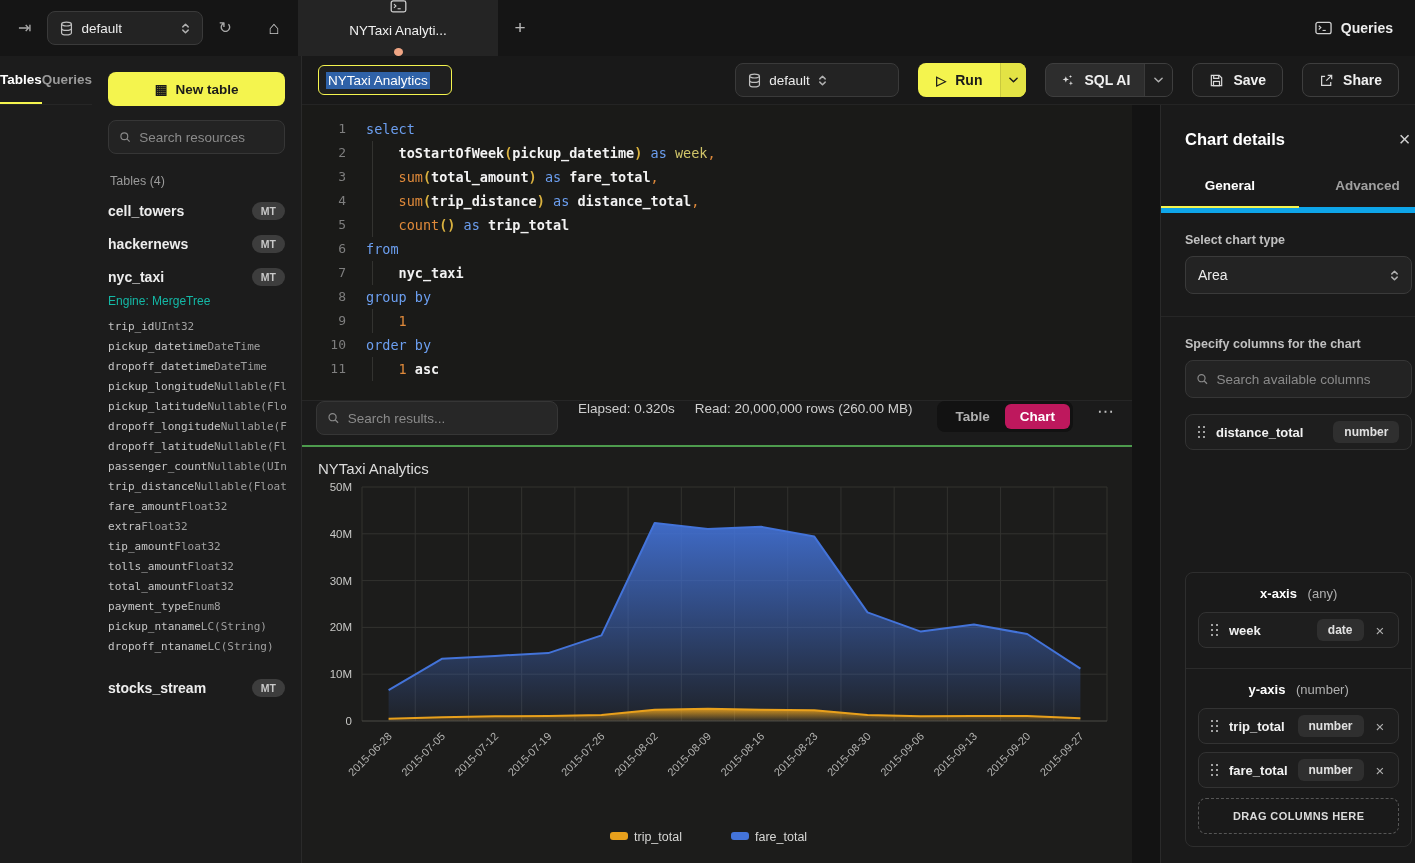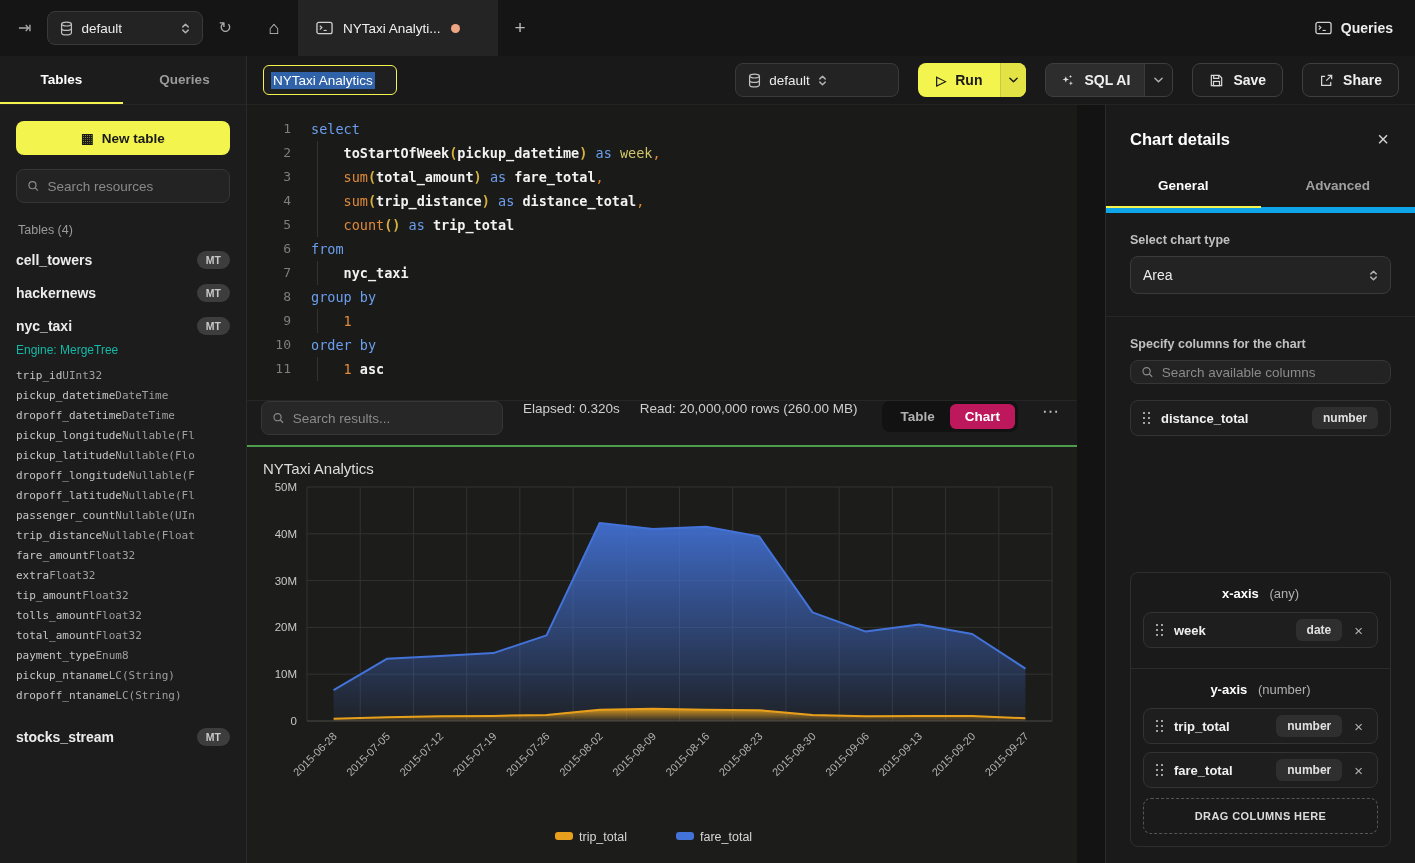--- a/index.html
+++ b/index.html
@@ -11,34 +11,34 @@
   .topbar { height:56px; background:#151515; display:flex; align-items:stretch; flex:none; }
   .topbar-left { width:250px; flex:none; display:flex; align-items:center; gap:10px; padding:0 12px; }
   .icon-btn { color:#a8a8a8; font-size:16px; cursor:pointer; padding:4px 6px; border-radius:6px; line-height:1; }
   .select { display:flex; align-items:center; gap:8px; background:#232323; border:1px solid #3a3a3a;
     border-radius:8px; height:34px; padding:0 12px; color:#ececec; font-size:13.5px; cursor:pointer; }
   .db-select { flex:1; }
   .db-select .val { flex:1; text-align:left; }
   .tabstrip { display:flex; align-items:stretch; }
   .home-btn { width:48px; display:flex; align-items:center; justify-content:center; color:#c8c8c8;
     font-size:18px; cursor:pointer; background:transparent; border:none; }
-  .tab { display:flex; align-items:center; gap:10px; padding:0 18px; background:#242424; cursor:pointer; min-width:200px; }
+  .tab { display:flex; align-items:center; gap:10px; padding:0 18px; background:#242424; cursor:pointer; min-width:200px;flex-direction:column; }
   .tab .tab-title { font-size:13.5px; color:#f0f0f0; }
   .dot { width:9px; height:9px; border-radius:50%; background:var(--unsaved-dot,#efa584); }
   .plus-btn { width:44px; background:transparent; border:none; color:#b8b8b8; font-size:19px; cursor:pointer; }
   .topbar-right { margin-left:auto; display:flex; align-items:center; padding-right:22px; }
   .queries-btn { display:flex; align-items:center; gap:9px; background:transparent; border:none; color:#ececec;
     font-size:14px; font-weight:600; cursor:pointer; }
   .term-svg { width:17px; height:14px; stroke:#cfcfcf; }
 
   
   .content { flex:1; display:flex; min-height:0; }
 
   
-  .sidebar { width:247px; flex:none; background:#1c1c1c; border-right:1px solid #2a2a2a; display:flex; flex-direction:column; }
+  .sidebar { width:302px; flex:none; background:#1c1c1c; border-right:1px solid #2a2a2a; display:flex; flex-direction:row; }
   .side-tabs { height:49px; flex:none; display:flex; border-bottom:1px solid #262626; }
   .side-tab { flex:1; display:flex; align-items:center; justify-content:center; font-size:13.5px; color:#9a9a9a;
     cursor:pointer; border-bottom:2px solid transparent; font-weight:600; }
   .side-tab.active { color:#fff; border-bottom-color:var(--accent-yellow,#f4f44e); }
   .side-body { padding:16px 16px 0 16px; overflow:hidden; }
   .new-table-btn { width:100%; height:34px; background:var(--accent-yellow,#f4f44e); color:#1a1a1a; border:none;
     border-radius:8px; font-size:13.5px; font-weight:700; display:flex; align-items:center; justify-content:center;
     gap:8px; cursor:pointer; font-family:inherit; }
   .search-box { display:flex; align-items:center; gap:8px; background:#232323; border:1px solid #363636;
     border-radius:8px; height:34px; padding:0 10px; margin-top:14px; }
@@ -119,21 +119,21 @@
   .panel-title { font-size:16.5px; font-weight:700; color:#fff; }
   .close { color:#d0d0d0; font-size:20px; cursor:pointer; line-height:1; }
   .panel-tabs { display:flex; border-bottom:6px solid #0ea5e9; flex:none; }
   .panel-tab { flex:1; text-align:center; padding:11px 0 13px; font-size:13.5px; color:#a0a0a0; cursor:pointer;
     border-bottom:2px solid transparent; font-weight:600; margin-bottom:-1px; }
   .panel-tab.active { color:#fff; border-bottom-color:var(--accent-yellow,#f4f44e); }
   .panel-body { flex:1; display:flex; flex-direction:column; padding:20px 24px 16px; min-height:0; }
   .field-label { color:#c0c0c0; font-size:12.5px; font-weight:600; margin-bottom:9px; }
   .chart-type-select { width:100%; height:38px; justify-content:space-between; font-size:14px; background:#232323; }
   .panel-divider { border-top:1px solid #262626; margin:22px -24px 20px; }
-  .panel-body .search-box { margin-top:0; height:24px; margin-bottom:16px; }
+  .panel-body .search-box { margin-top:0; height:38px; margin-bottom:16px; }
   .chip { display:flex; align-items:center; gap:10px; background:#1e1e1e; border:1px solid #333;
     border-radius:8px; height:36px; padding:0 12px; margin-bottom:8px; cursor:grab; }
   .chip-name { font-size:13px; font-weight:600; color:#f0f0f0; flex:1; }
   .chip-badge { background:#2f2f2f; border-radius:6px; padding:4px 11px; font-size:12px; font-weight:600; color:#e0e0e0; }
   .chip-remove { color:#b0b0b0; font-size:15px; cursor:pointer; padding:0 2px; }
   .drag-handle { width:8px; height:12px; position:relative; flex:none; }
   .drag-handle::before { content:""; position:absolute; width:2px; height:2px; border-radius:50%; background:#cfcfcf;
     box-shadow:0 0 0 0 #cfcfcf, 5px 0 0 0 #cfcfcf, 0 5px 0 0 #cfcfcf, 5px 5px 0 0 #cfcfcf, 0 10px 0 0 #cfcfcf, 5px 10px 0 0 #cfcfcf; }
   .flex-spacer { flex:1; }
   .axes-box { border:1px solid #2e2e2e; border-radius:8px; margin-top:14px; }

